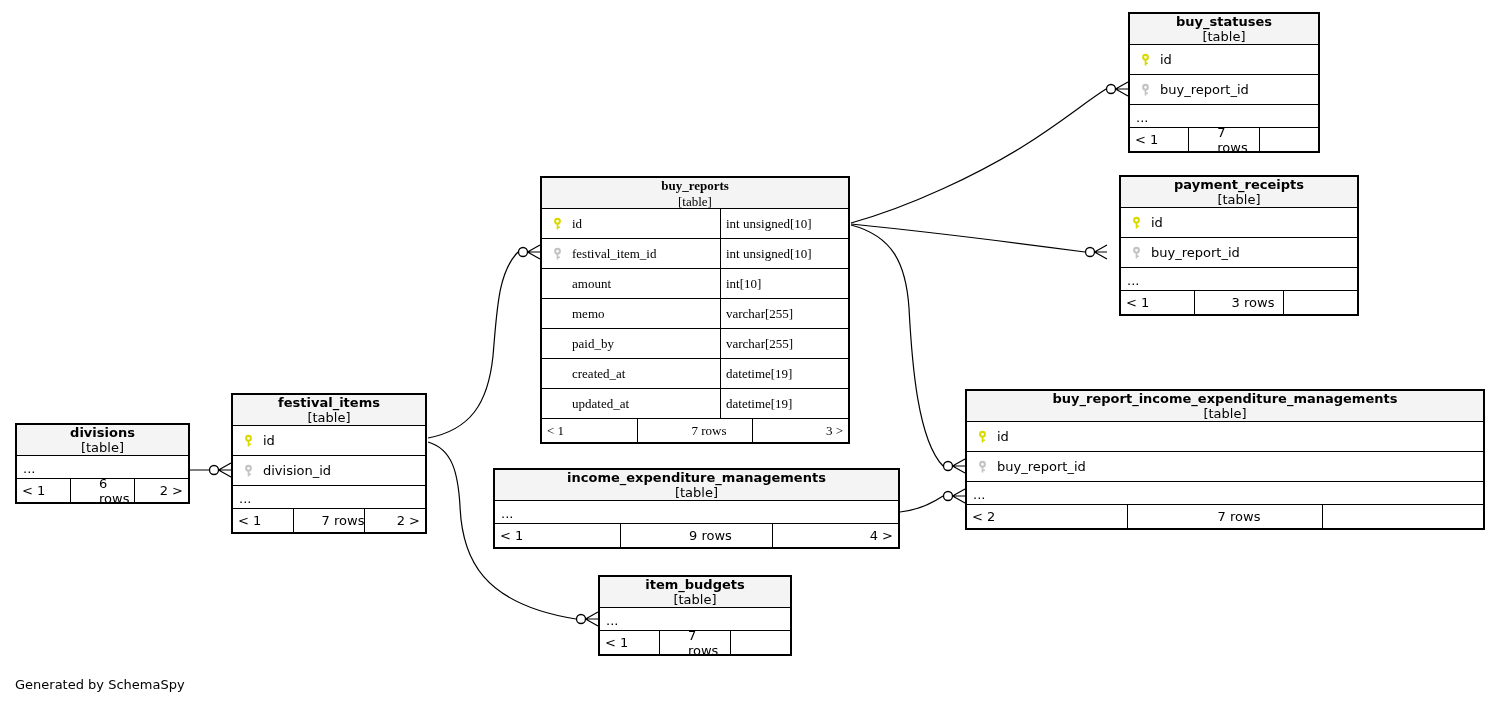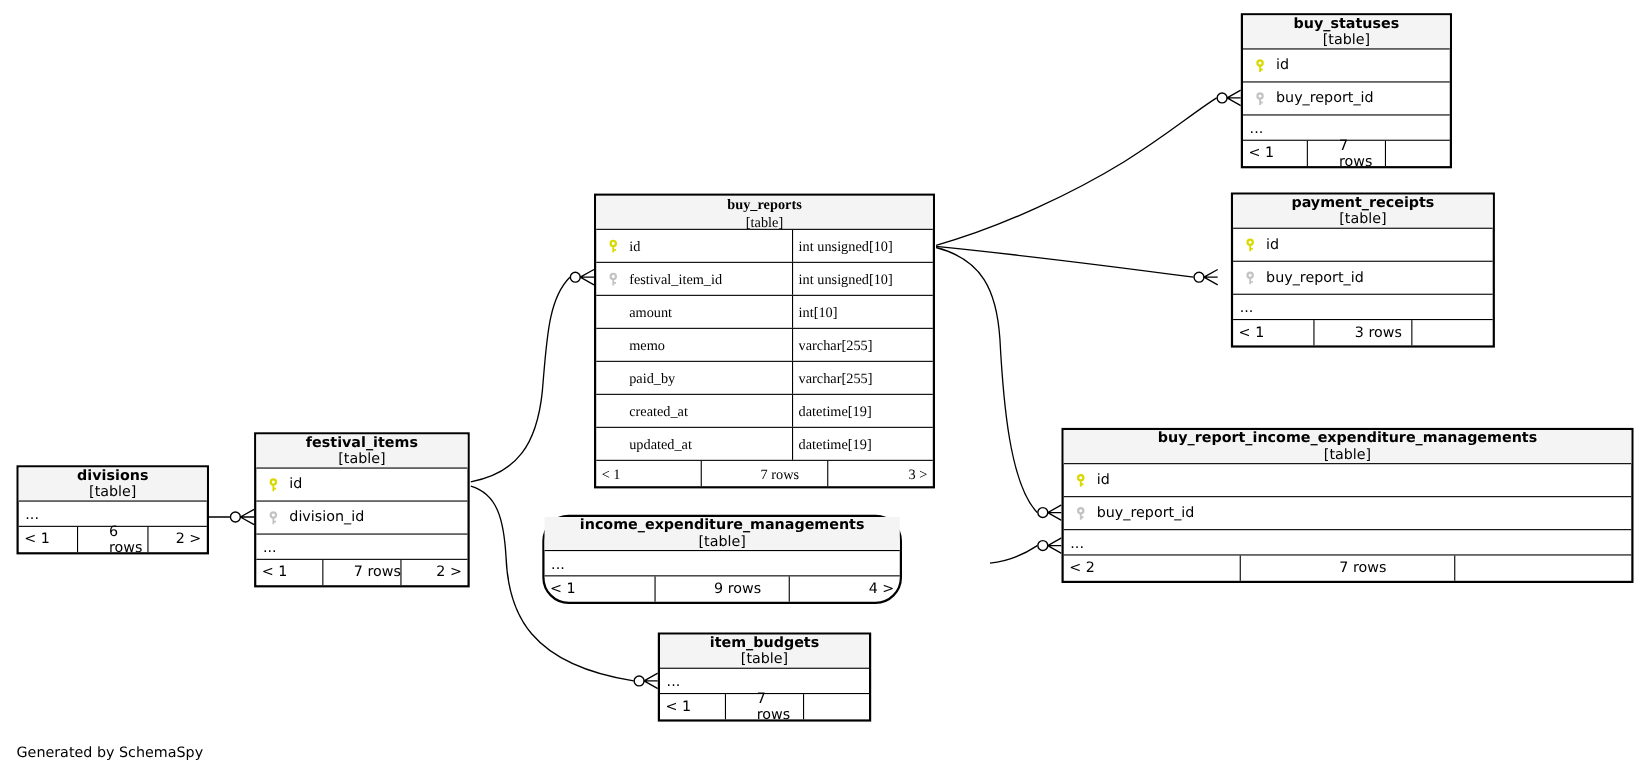--- a/index.html
+++ b/index.html
@@ -187,21 +187,21 @@
       <span class="badge">[table]</span>
     </div>
     <div class="dots">...</div>
     <div class="ftr">
       <span class="f1">&lt; 1</span>
       <span class="f2">7 rows</span>
       <span class="f3"></span>
     </div>
   </div>
 
-  <div class="tbl" style="left:493px;top:468px;width:327px;border-radius:24px;">
+  <div class="tbl" style="left:493px;top:468px;width:407px;">
     <div class="hdr">
       <span class="tname">income_expenditure_managements</span>
       <span class="badge">[table]</span>
     </div>
     <div class="dots">...</div>
     <div class="ftr">
       <span class="f1">&lt; 1</span>
       <span class="f2">9 rows</span>
       <span class="f3">4 &gt;</span>
     </div>

